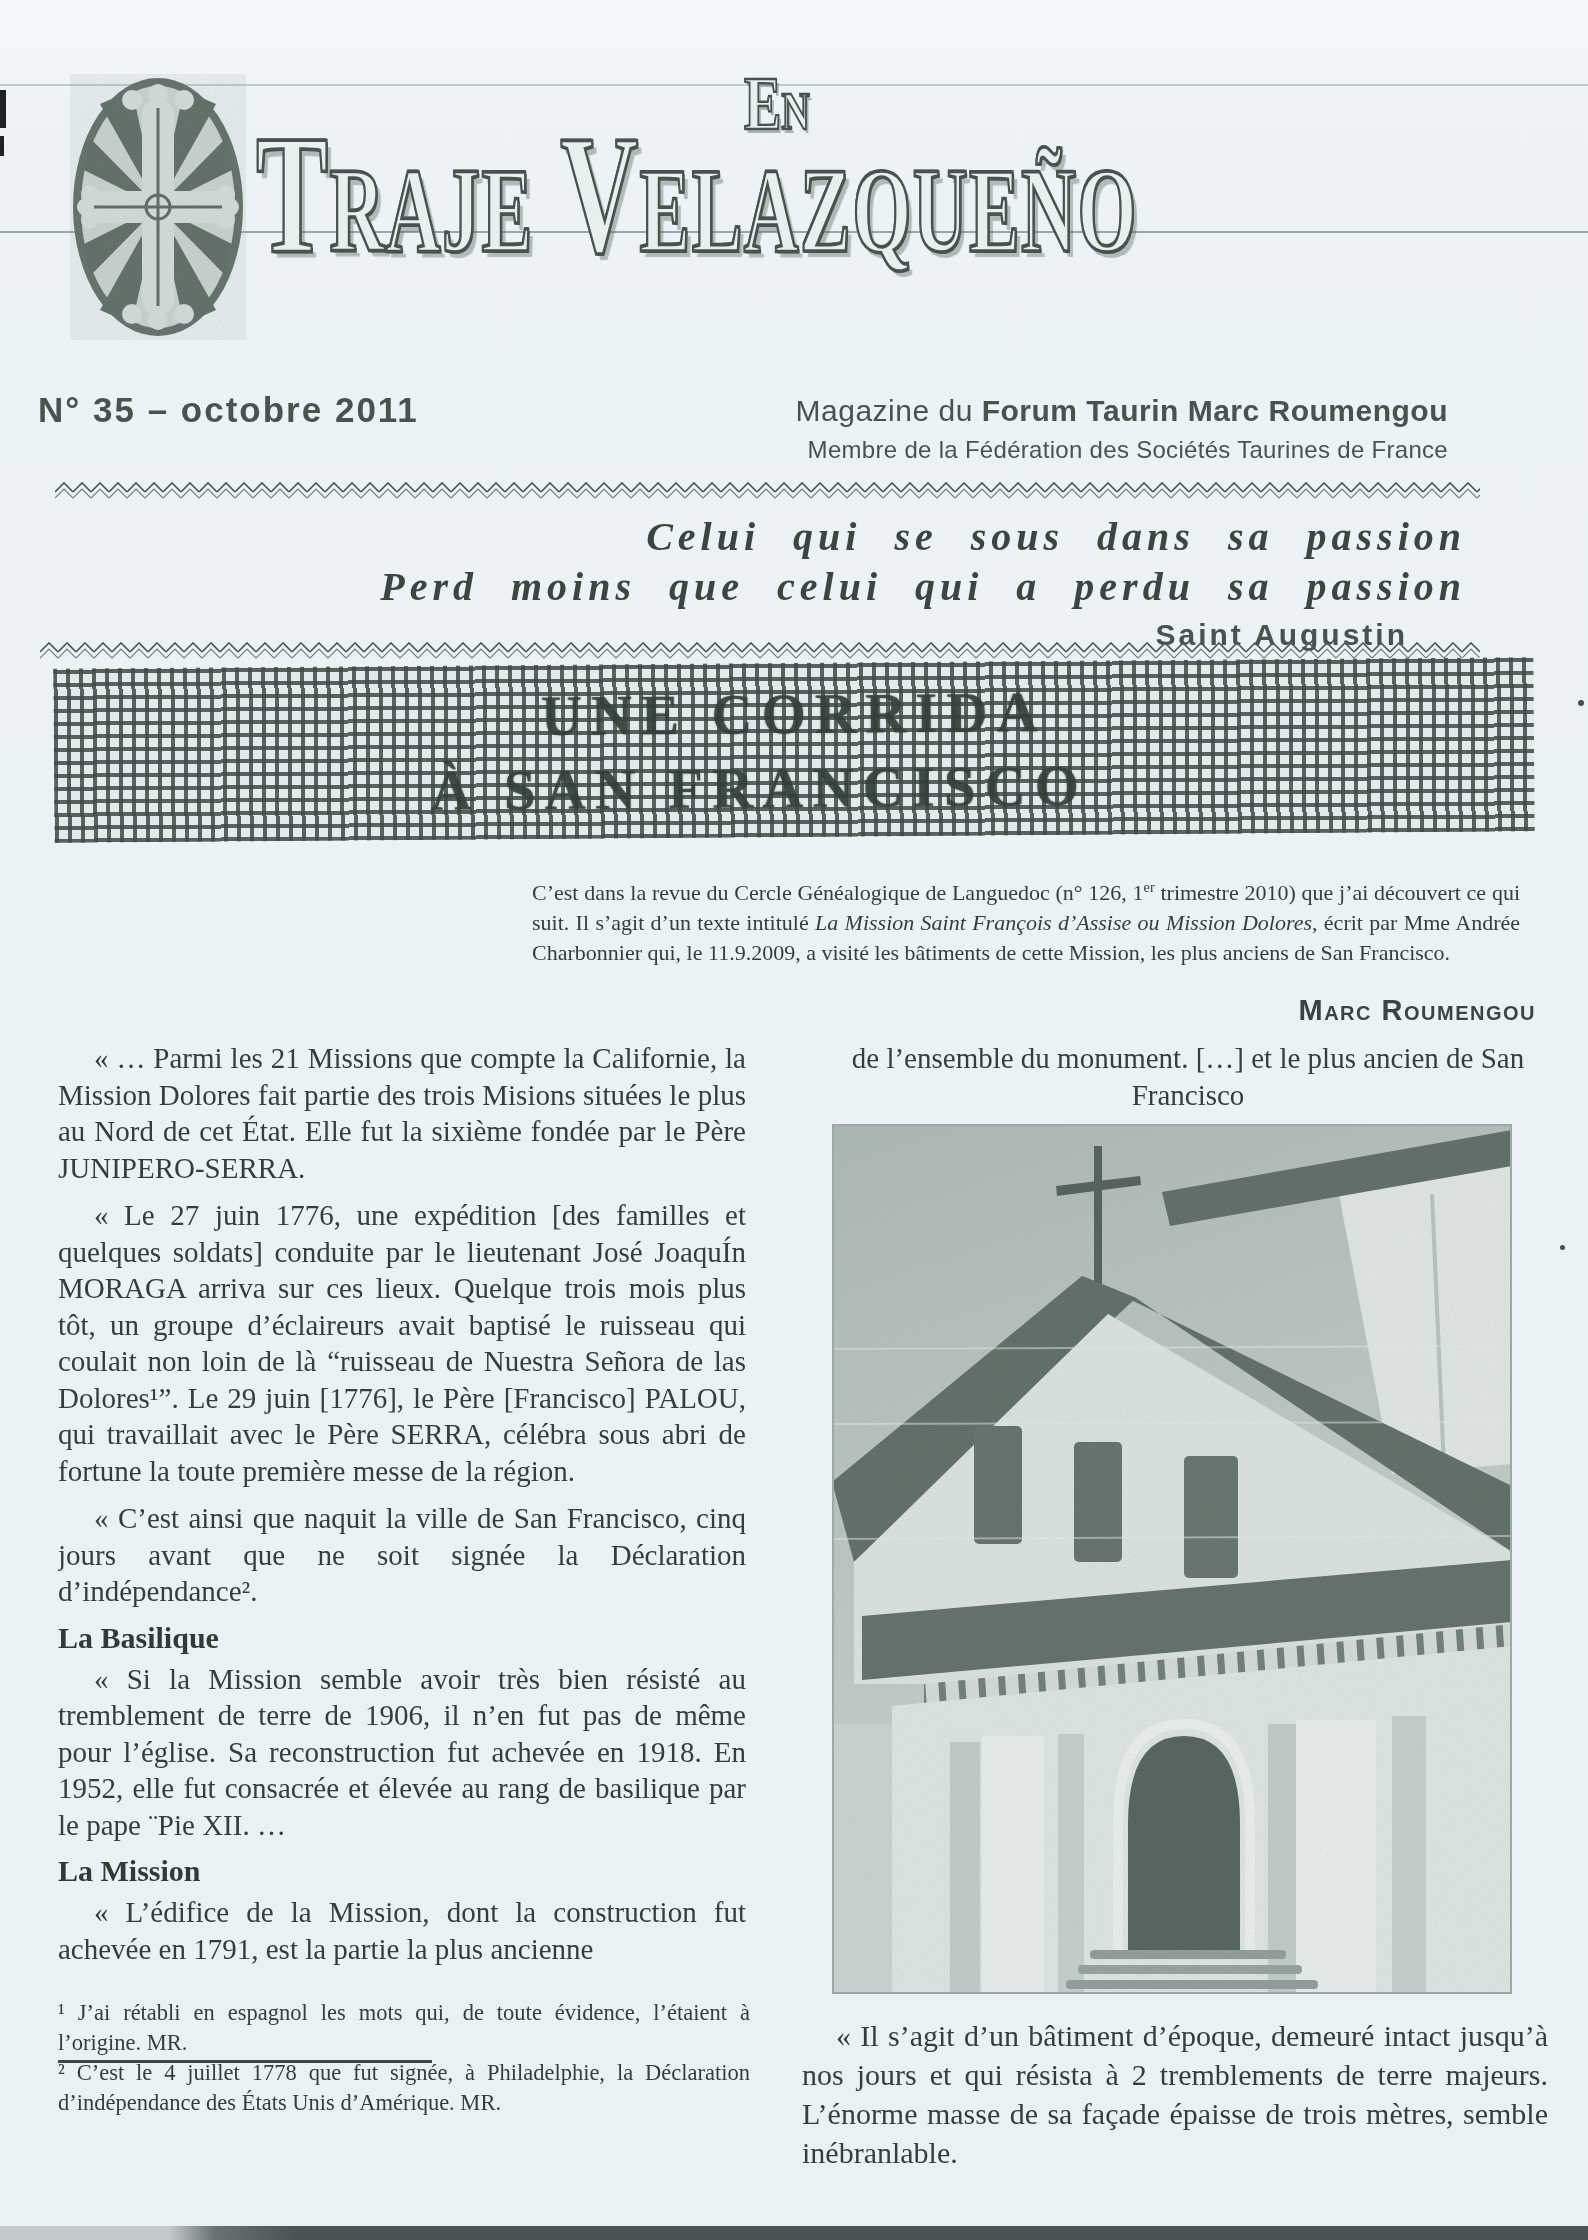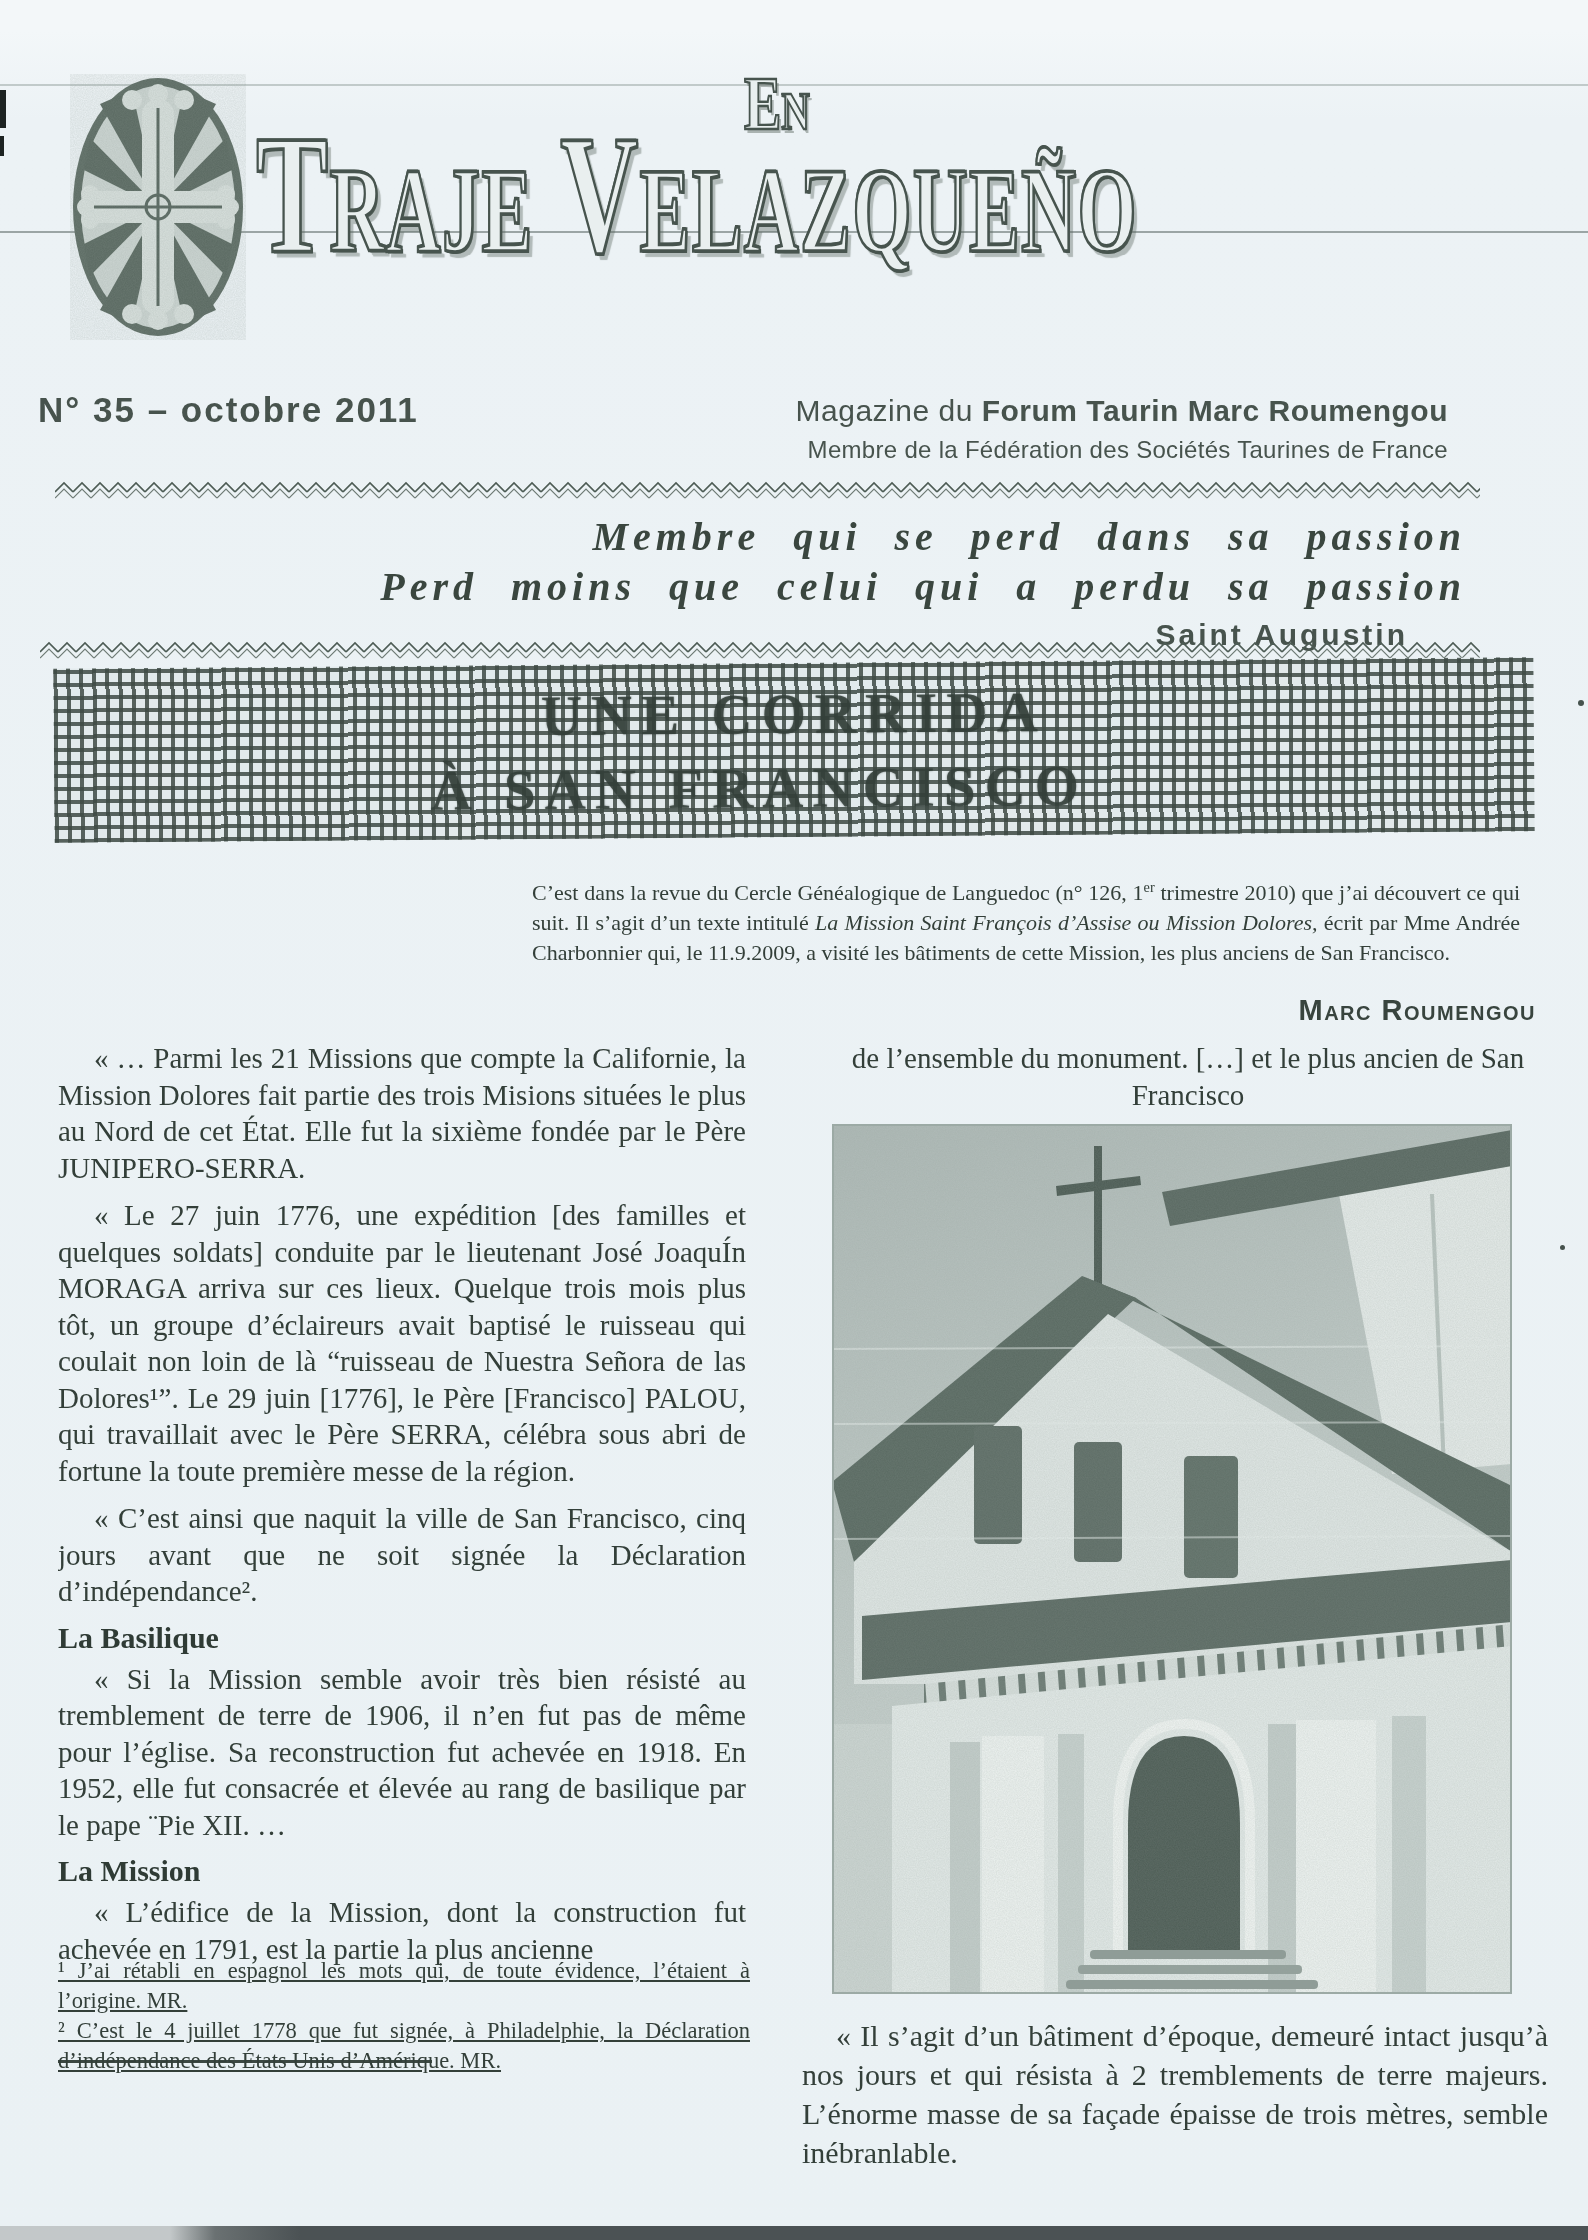--- a/index.html
+++ b/index.html
@@ -101,21 +101,21 @@
   .col-left h3 {
     font-size:30px; font-weight:bold; margin:4px 0 6px 0; color:#2f3b35;
   }
   .col-right-top { position:absolute; left:830px; top:1040px; width:716px; text-align:center; }
   .col-right-bottom { position:absolute; left:802px; top:2016px; width:746px; font-size:30px; line-height:39px; text-indent:34px; }
 
   .photo-wrap { position:absolute; left:832px; top:1124px; width:680px; height:870px; }
   .photo-wrap svg { display:block; }
 
   .foot-rule { position:absolute; left:58px; top:2060px; width:374px; border-top:3px solid #3c4842; }
-  .footnotes { position:absolute; left:58px; top:1956px; width:692px;text-decoration:underline; }
+  .footnotes { position:absolute; left:58px; top:1998px; width:692px; }
   .footnotes p { font-size:22.5px; line-height:30px; text-align:justify; margin:0; }
 </style>
 </head>
 <body>
 
 <div class="page">
 
   <div class="scanline" style="top:84px"></div>
   <div class="scanline strong" style="top:231px"></div>
   <div class="edge-mark" style="left:0;top:90px;width:6px;height:38px"></div>
@@ -179,21 +179,21 @@
     <defs>
         <pattern id="zz1" width="18" height="20" patternUnits="userSpaceOnUse">
       <path d="M0 12 L9 3 L18 12" fill="none" stroke="#4d5c55" stroke-width="1.6"></path>
       <path d="M0 18 L9 9 L18 18" fill="none" stroke="#4d5c55" stroke-width="1.2" opacity="0.8"></path>
     </pattern>
       </defs>
     <rect width="100%" height="20" fill="url(#zz1)"></rect>
   </svg>
 
   <div class="quote">
-    <div class="quote-line">Membre qui se perd dans sa passion</div>
+    <div class="quote-line">Celui qui se sous dans sa passion</div>
     <div class="quote-line">Perd moins que celui qui a perdu sa passion</div>
     <div class="quote-attr">Saint Augustin</div>
   </div>
 
   <svg class="zigzag" style="left:40px;top:640px;width:1440px" height="20">
     <defs>
         <pattern id="zz2" width="18" height="20" patternUnits="userSpaceOnUse">
       <path d="M0 12 L9 3 L18 12" fill="none" stroke="#4d5c55" stroke-width="1.6"></path>
       <path d="M0 18 L9 9 L18 18" fill="none" stroke="#4d5c55" stroke-width="1.2" opacity="0.8"></path>
     </pattern>

